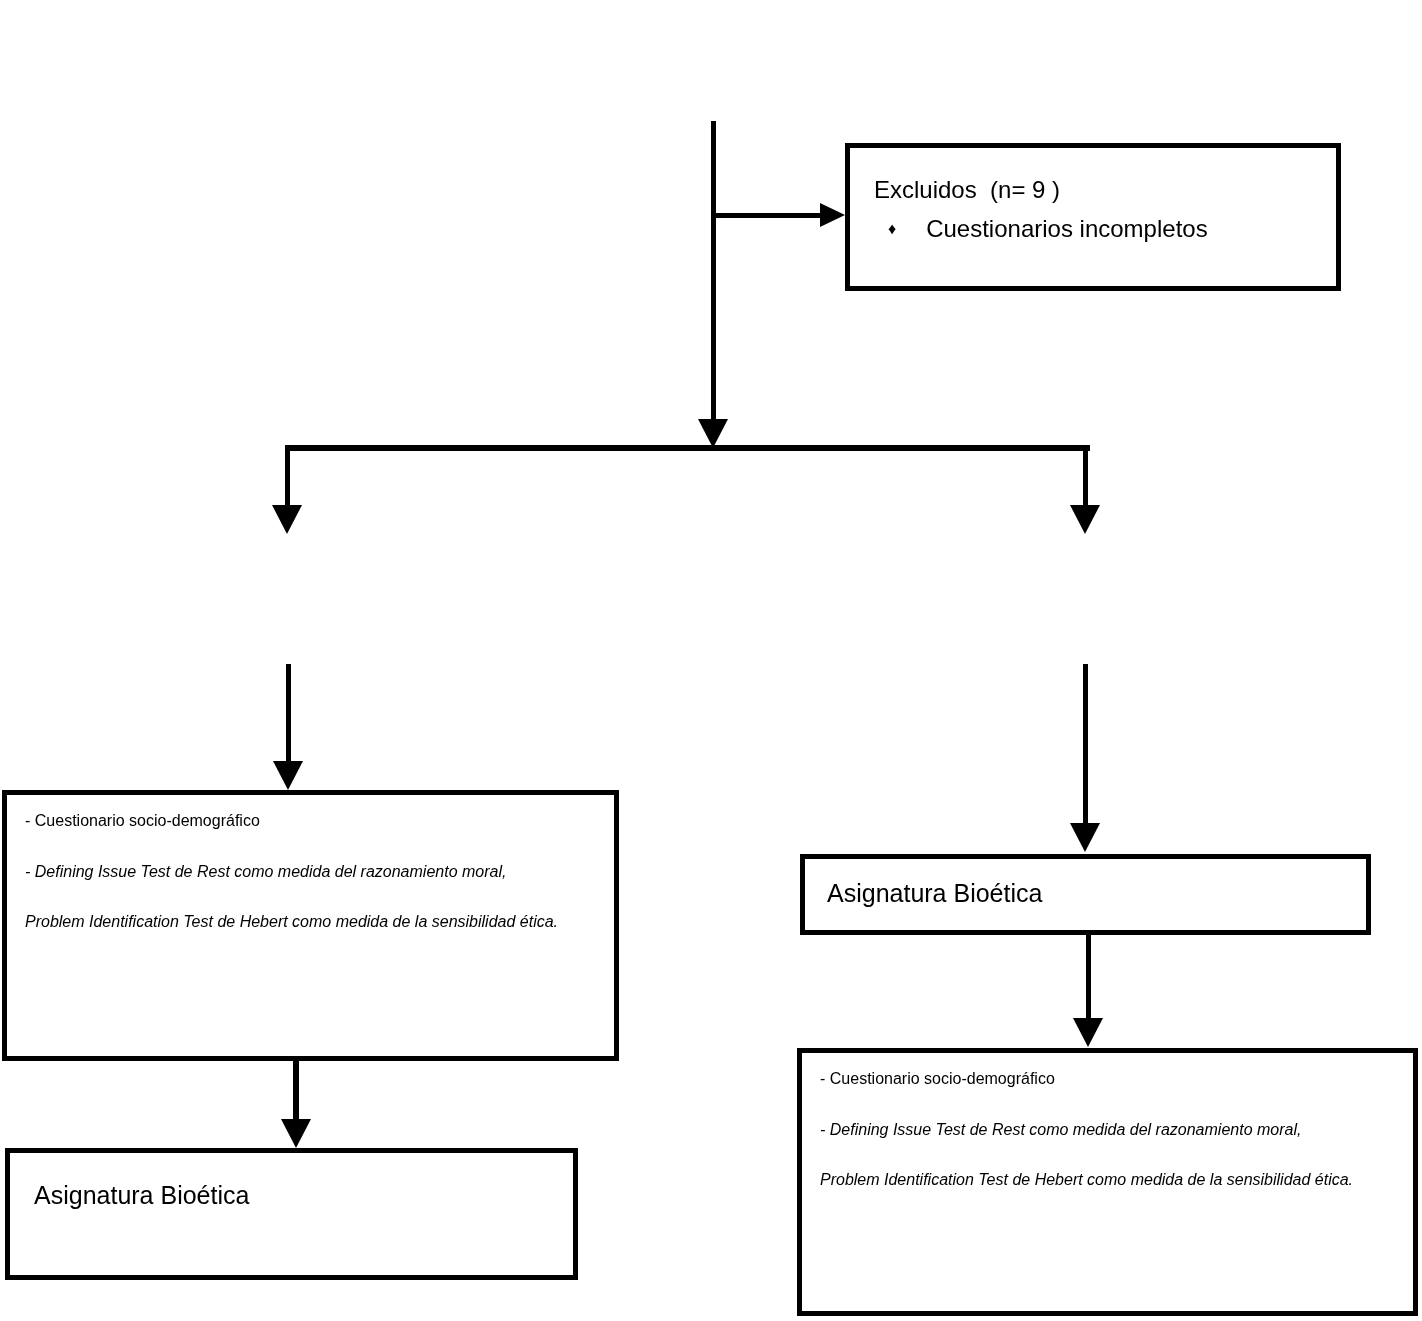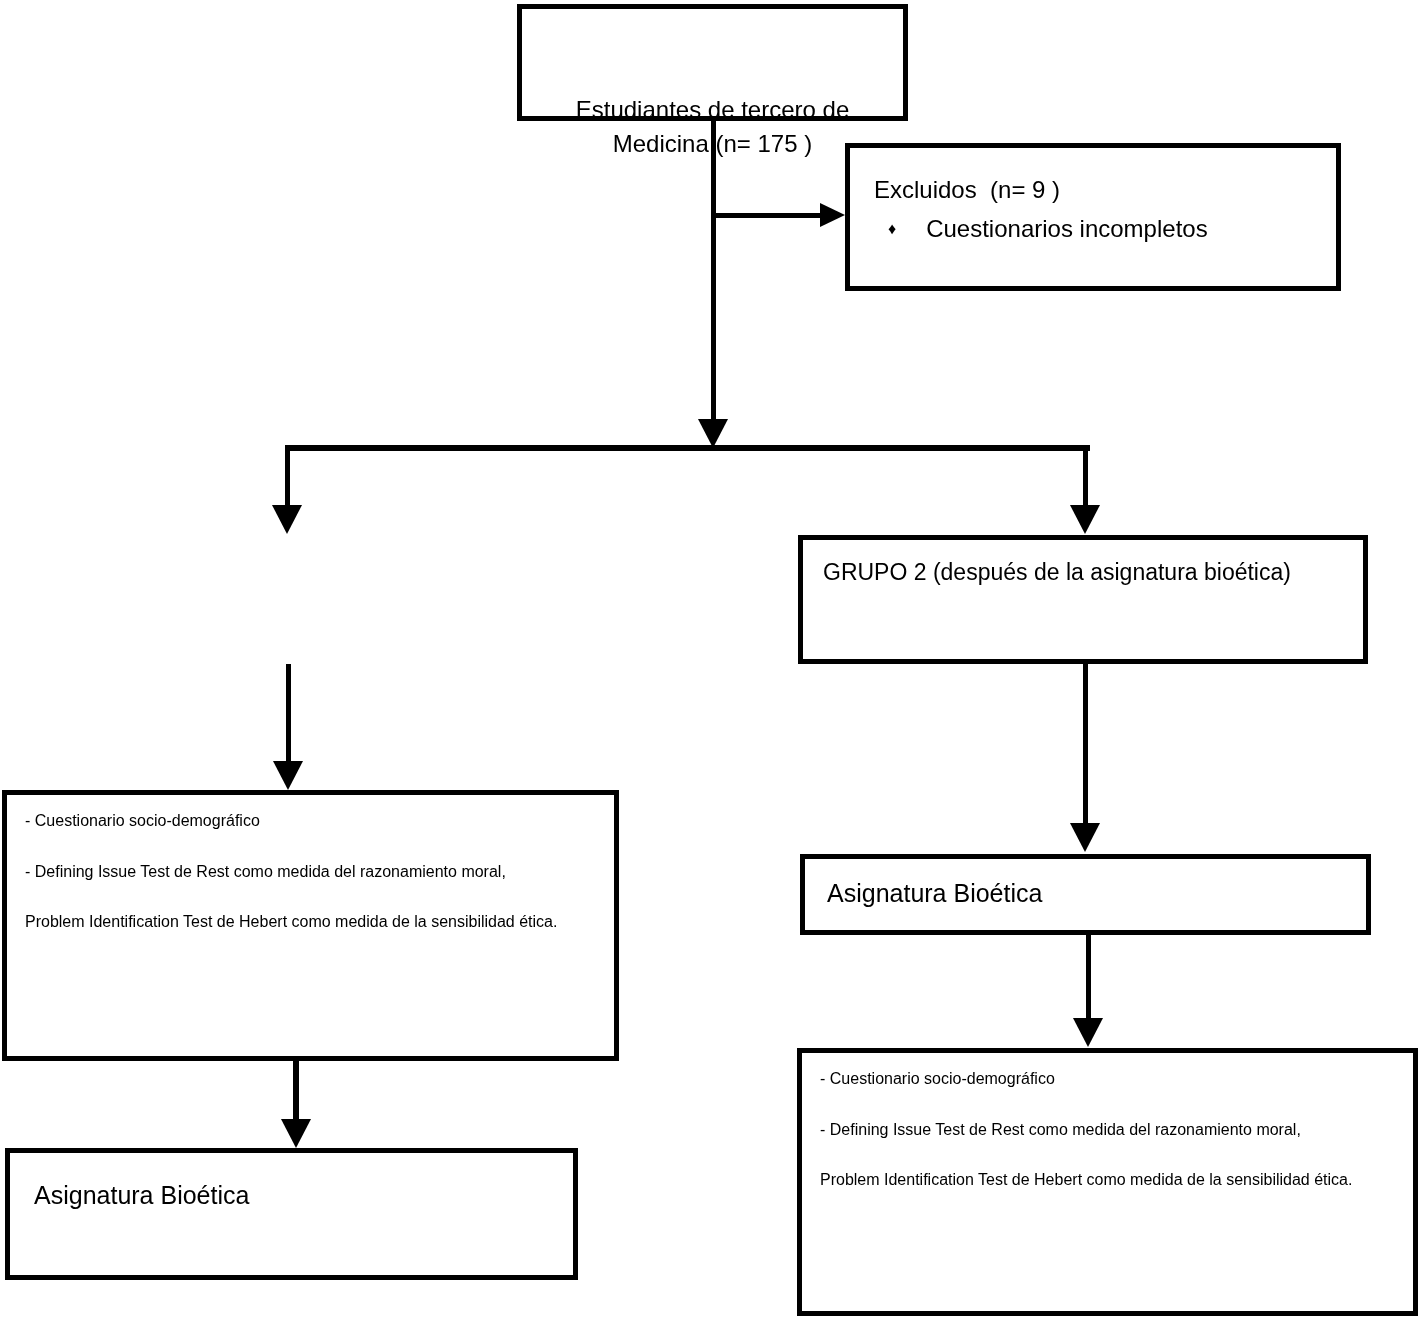--- a/index.html
+++ b/index.html
@@ -38,34 +38,31 @@
   .excluded-title { white-space: pre-wrap; }
   .bullet-row { display: flex; margin-top: 7px; margin-left: 14px; }
   .diamond { font-size: 16px; line-height: 2; margin-right: 30px; }
   .grupo { top: 535px; height: 129px; font-size: 23px; line-height: 1.55; padding: 15px 10px 0 20px; }
   .grupo1 { left: 2px; width: 571px; }
   .grupo2 { left: 798px; width: 570px; }
   .measures { font-size: 16px; line-height: 1.6; padding: 13px 16px 0 18px; }
   .measures-left { left: 2px; top: 790px; width: 617px; height: 271px; }
   .measures-right { left: 797px; top: 1048px; width: 621px; height: 268px; }
   .measures p { margin: 0 0 25px 0; }
-  .measures p.just { text-align: justify; }
+  .measures p.just { text-align: justify; font-style: italic; }
   .course-left { left: 5px; top: 1148px; width: 573px; height: 132px;
     font-size: 25px; padding: 28px 10px 0 24px; }
   .course-right { left: 800px; top: 854px; width: 571px; height: 81px;
     font-size: 25px; padding: 20px 10px 0 22px; }
 </style>
 </head>
 <body>
 
 <div id="canvas">
 
-  <div class="box population">
-    <div>Estudiantes de tercero de Medicina (n= 175 )</div>
-  </div>
 
   <div class="vline" style="left:711px; top:121px; width:5px; height:300px;"></div>
   <div class="arrow-down" style="left:698px; top:419px;"></div>
 
   <div class="hline" style="left:716px; top:213px; width:108px; height:5px;"></div>
   <div class="arrow-right" style="left:820px; top:203px;"></div>
 
   <div class="box excluded">
     <div class="excluded-title">Excluidos  (n= 9 )</div>
     <div class="bullet-row">
@@ -74,23 +71,20 @@
     </div>
   </div>
 
   <div class="hline" style="left:285px; top:445px; width:805px; height:6px;"></div>
   <div class="vline" style="left:285px; top:451px; width:5px; height:56px;"></div>
   <div class="arrow-down" style="left:272px; top:505px;"></div>
   <div class="vline" style="left:1083px; top:451px; width:5px; height:56px;"></div>
   <div class="arrow-down" style="left:1070px; top:505px;"></div>
 
 
-  <div class="box grupo grupo2">
-    <div>GRUPO 2 (después de la asignatura bioética)</div>
-  </div>
 
   <div class="vline" style="left:286px; top:664px; width:5px; height:97px;"></div>
   <div class="arrow-down" style="left:273px; top:761px;"></div>
 
   <div class="box measures measures-left">
     <p>- Cuestionario socio-demográfico</p>
     <p class="just">- Defining Issue Test de Rest como medida del razonamiento moral,</p>
     <p class="just">Problem Identification Test de Hebert como medida de la sensibilidad ética.</p>
   </div>
 

